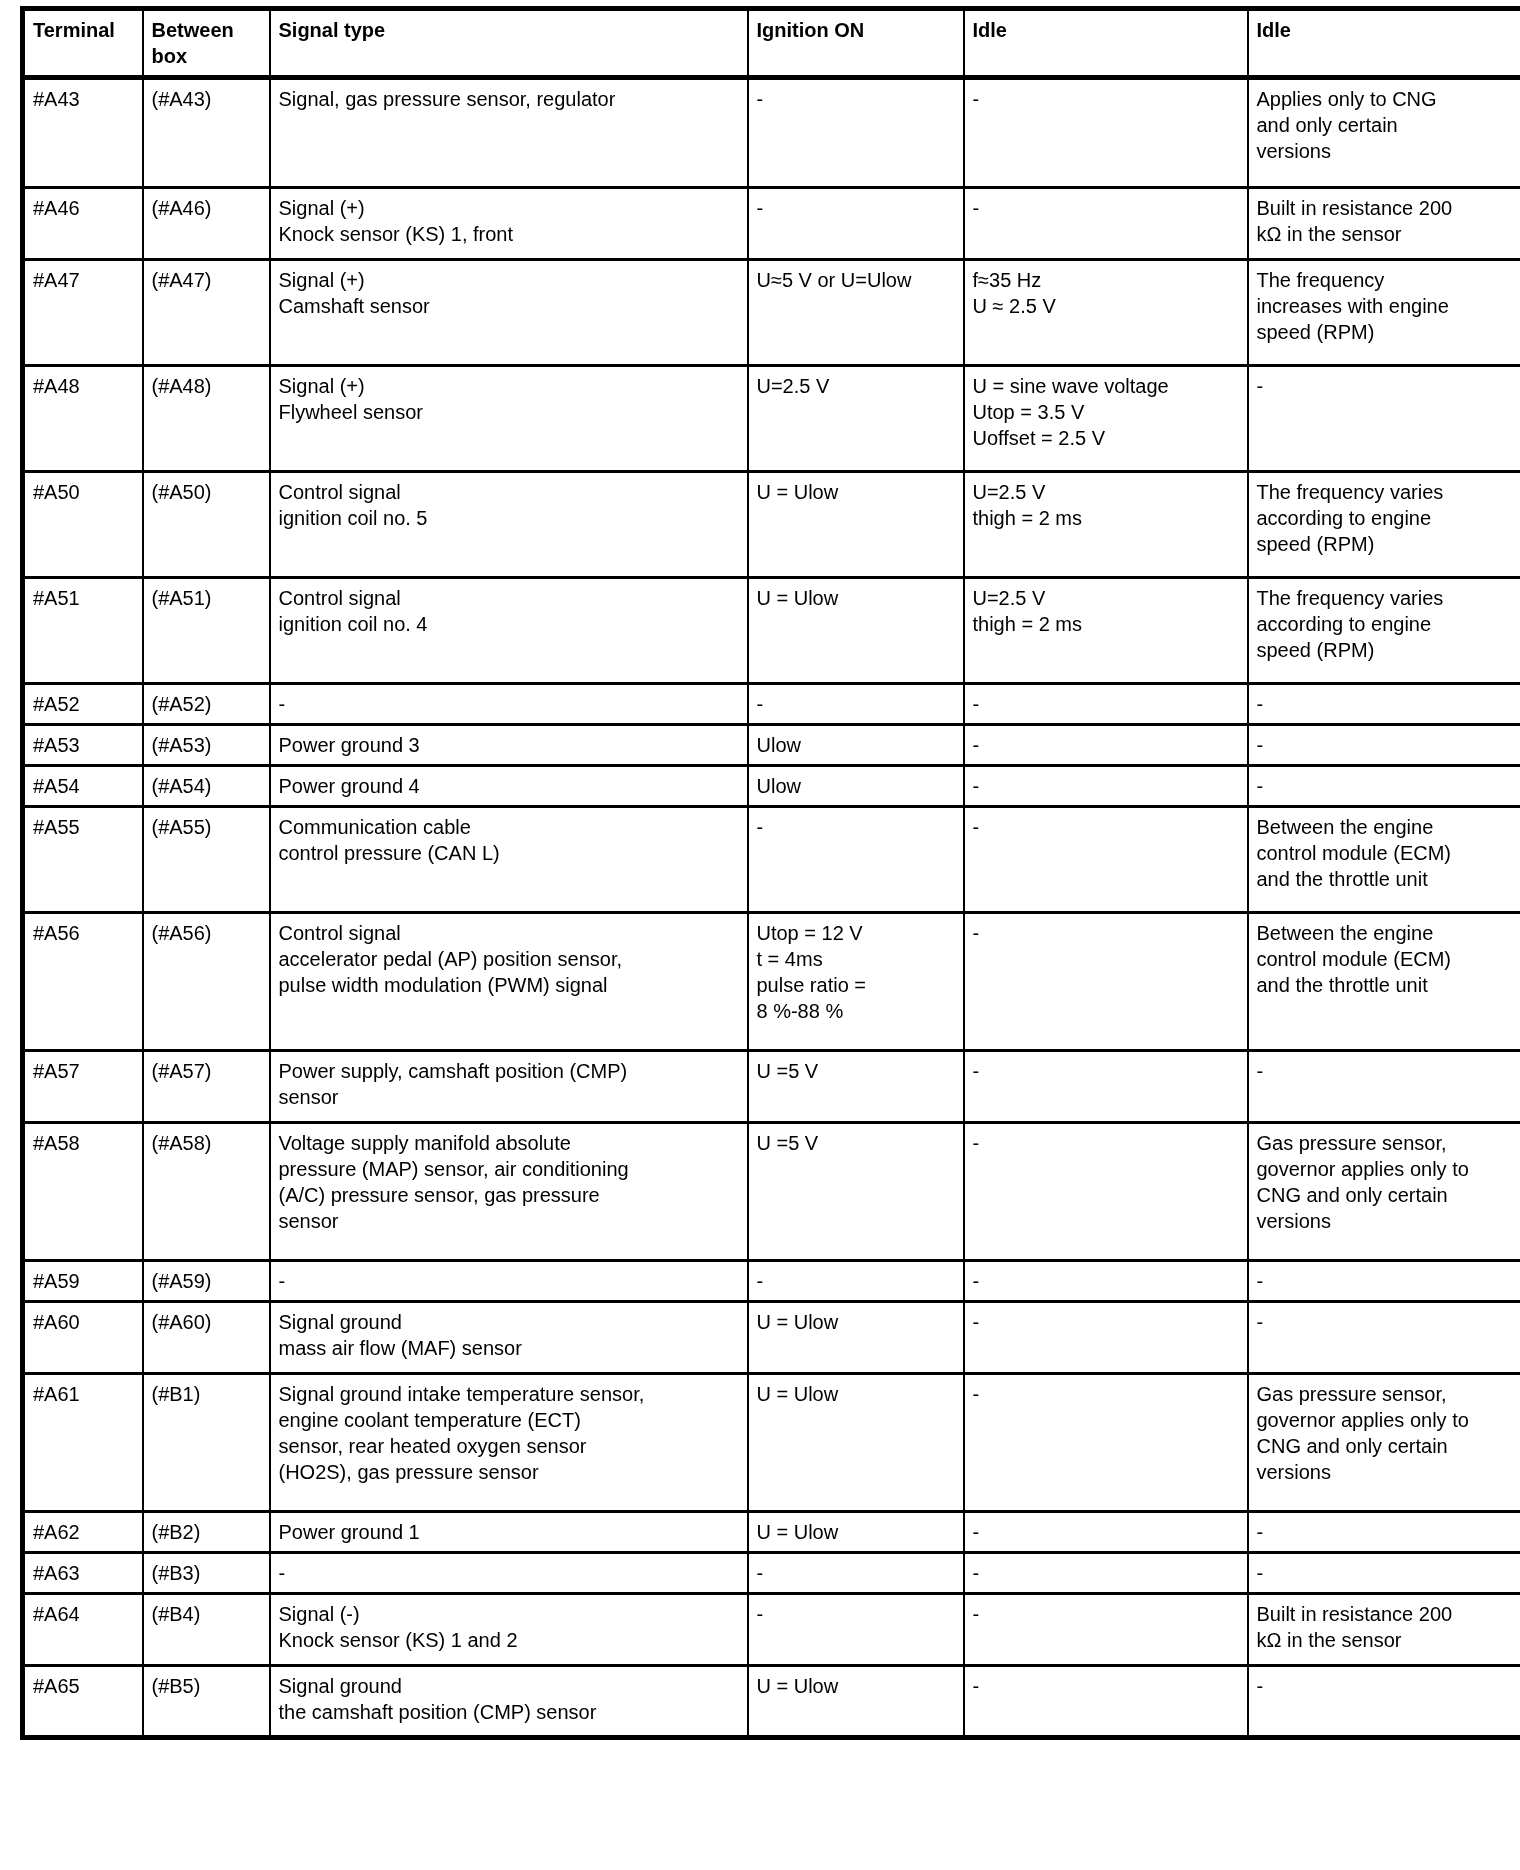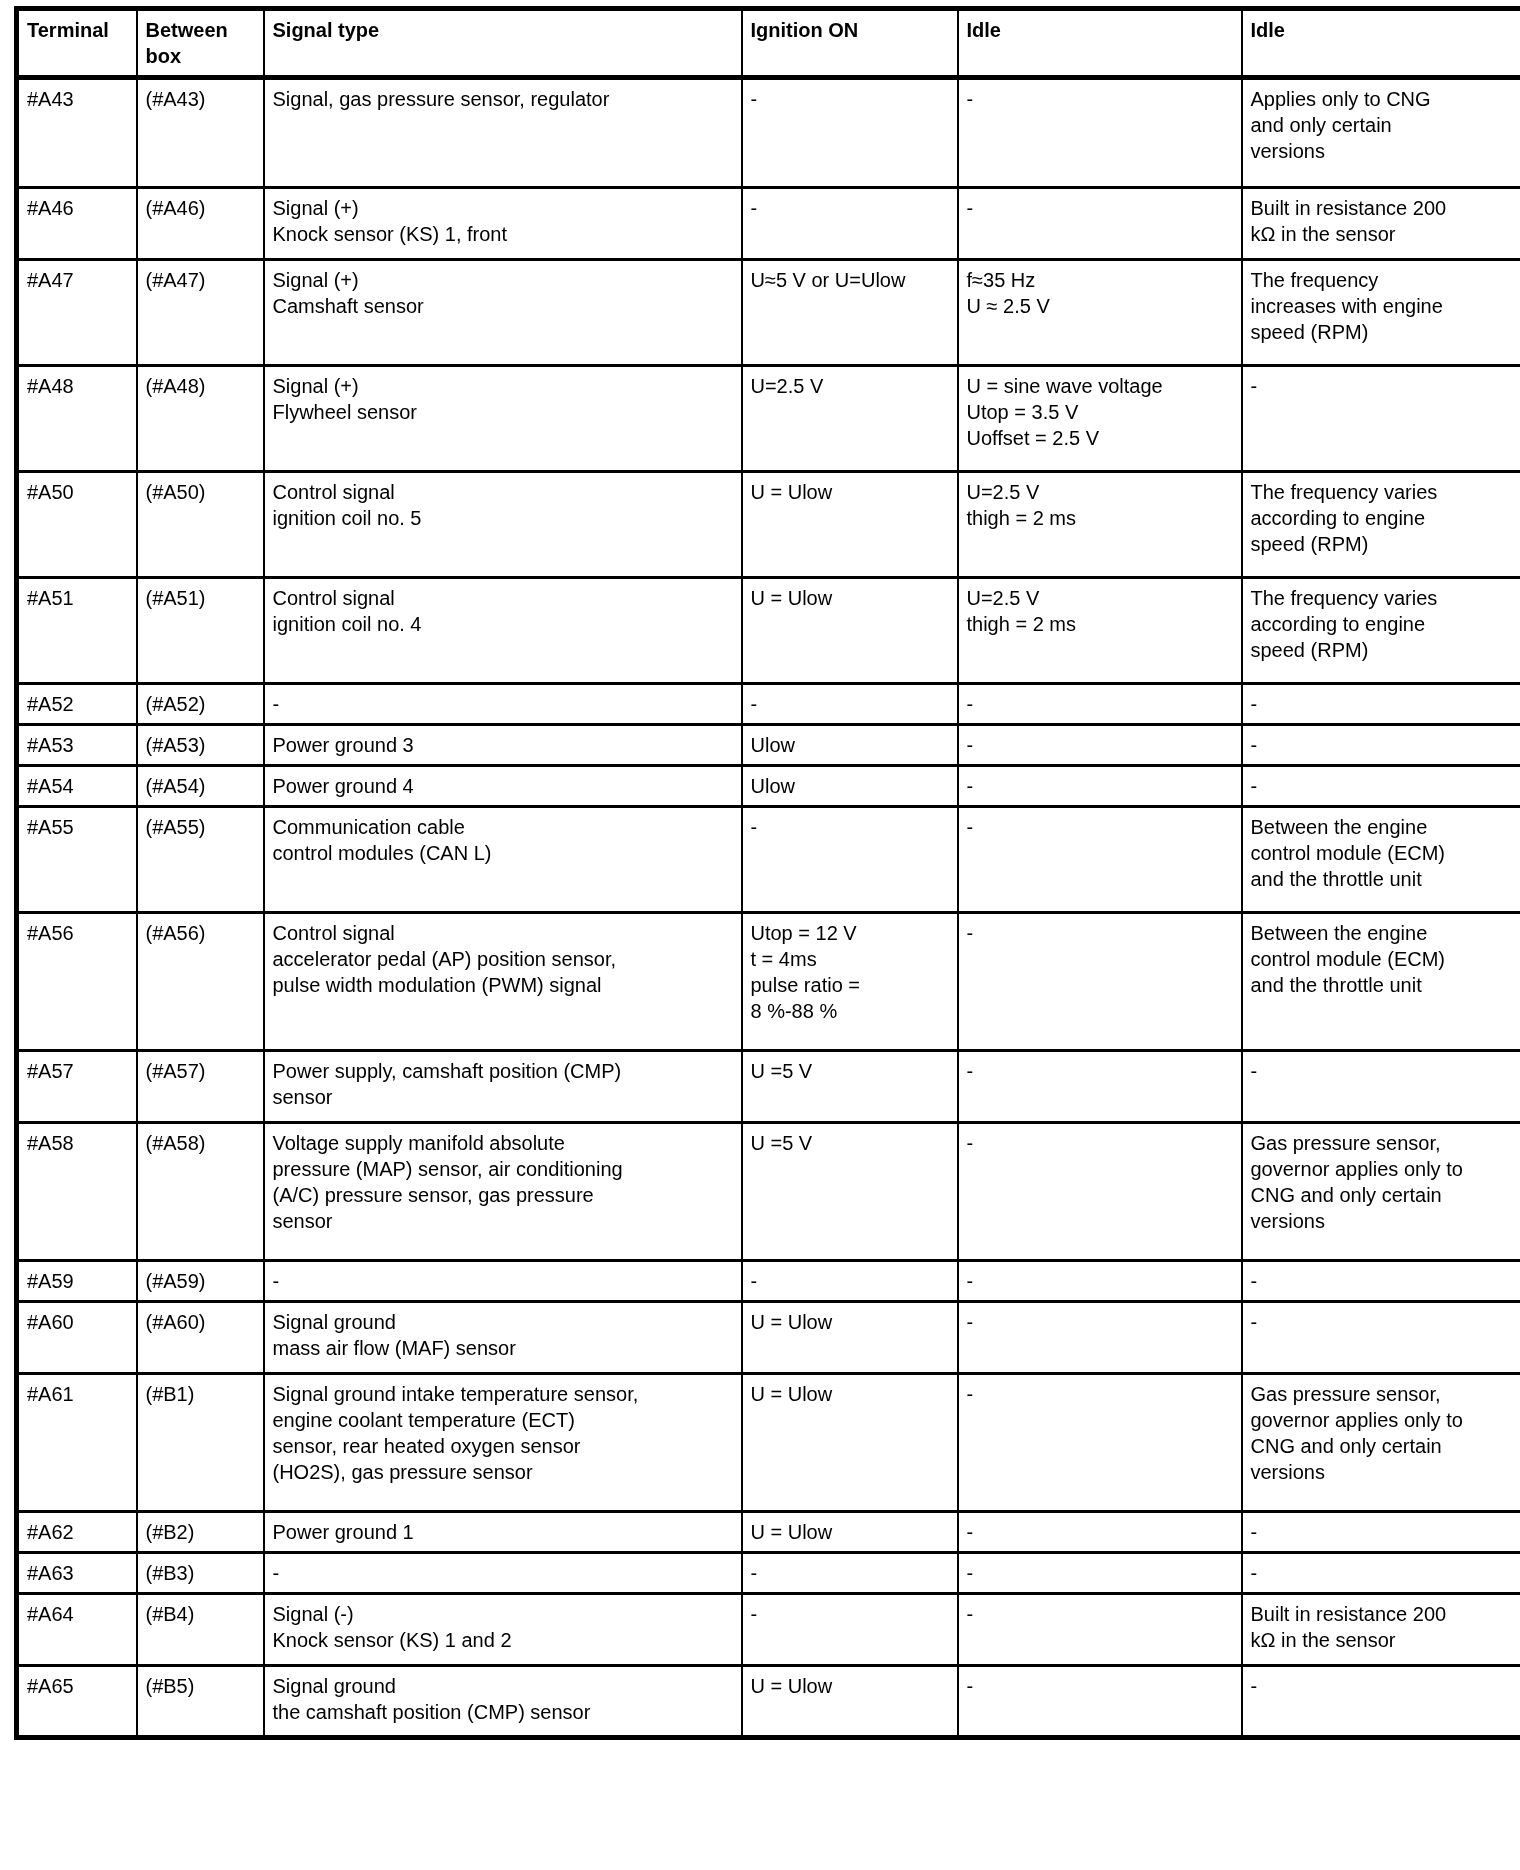--- a/index.html
+++ b/index.html
@@ -6,21 +6,21 @@
   html, body {
     margin: 0;
     padding: 0;
     background: #ffffff;
   }
   .page {
     width: 1520px;
     height: 1870px;
     background: #ffffff;
     box-sizing: border-box;
-    padding: 6px 14px;
+    padding: 6px 20px;
   }
   table.term-table {
     border-collapse: collapse;
     table-layout: fixed;
     width: 1513px;
     background: #ffffff;
     color: #000000;
     font-family: "Liberation Sans", sans-serif;
     font-size: 20px;
     line-height: 26px;
@@ -156,21 +156,21 @@
         <td>(#A54)</td>
         <td>Power ground 4</td>
         <td>Ulow</td>
         <td>-</td>
         <td>-</td>
       </tr>
       <tr style="height:106px">
         <td>#A55</td>
         <td>(#A55)</td>
         <td>Communication cable
-control modules (CAN L)</td>
+control pressure (CAN L)</td>
         <td>-</td>
         <td>-</td>
         <td>Between the engine
 control module (ECM)
 and the throttle unit</td>
       </tr>
       <tr style="height:138px">
         <td>#A56</td>
         <td>(#A56)</td>
         <td>Control signal

